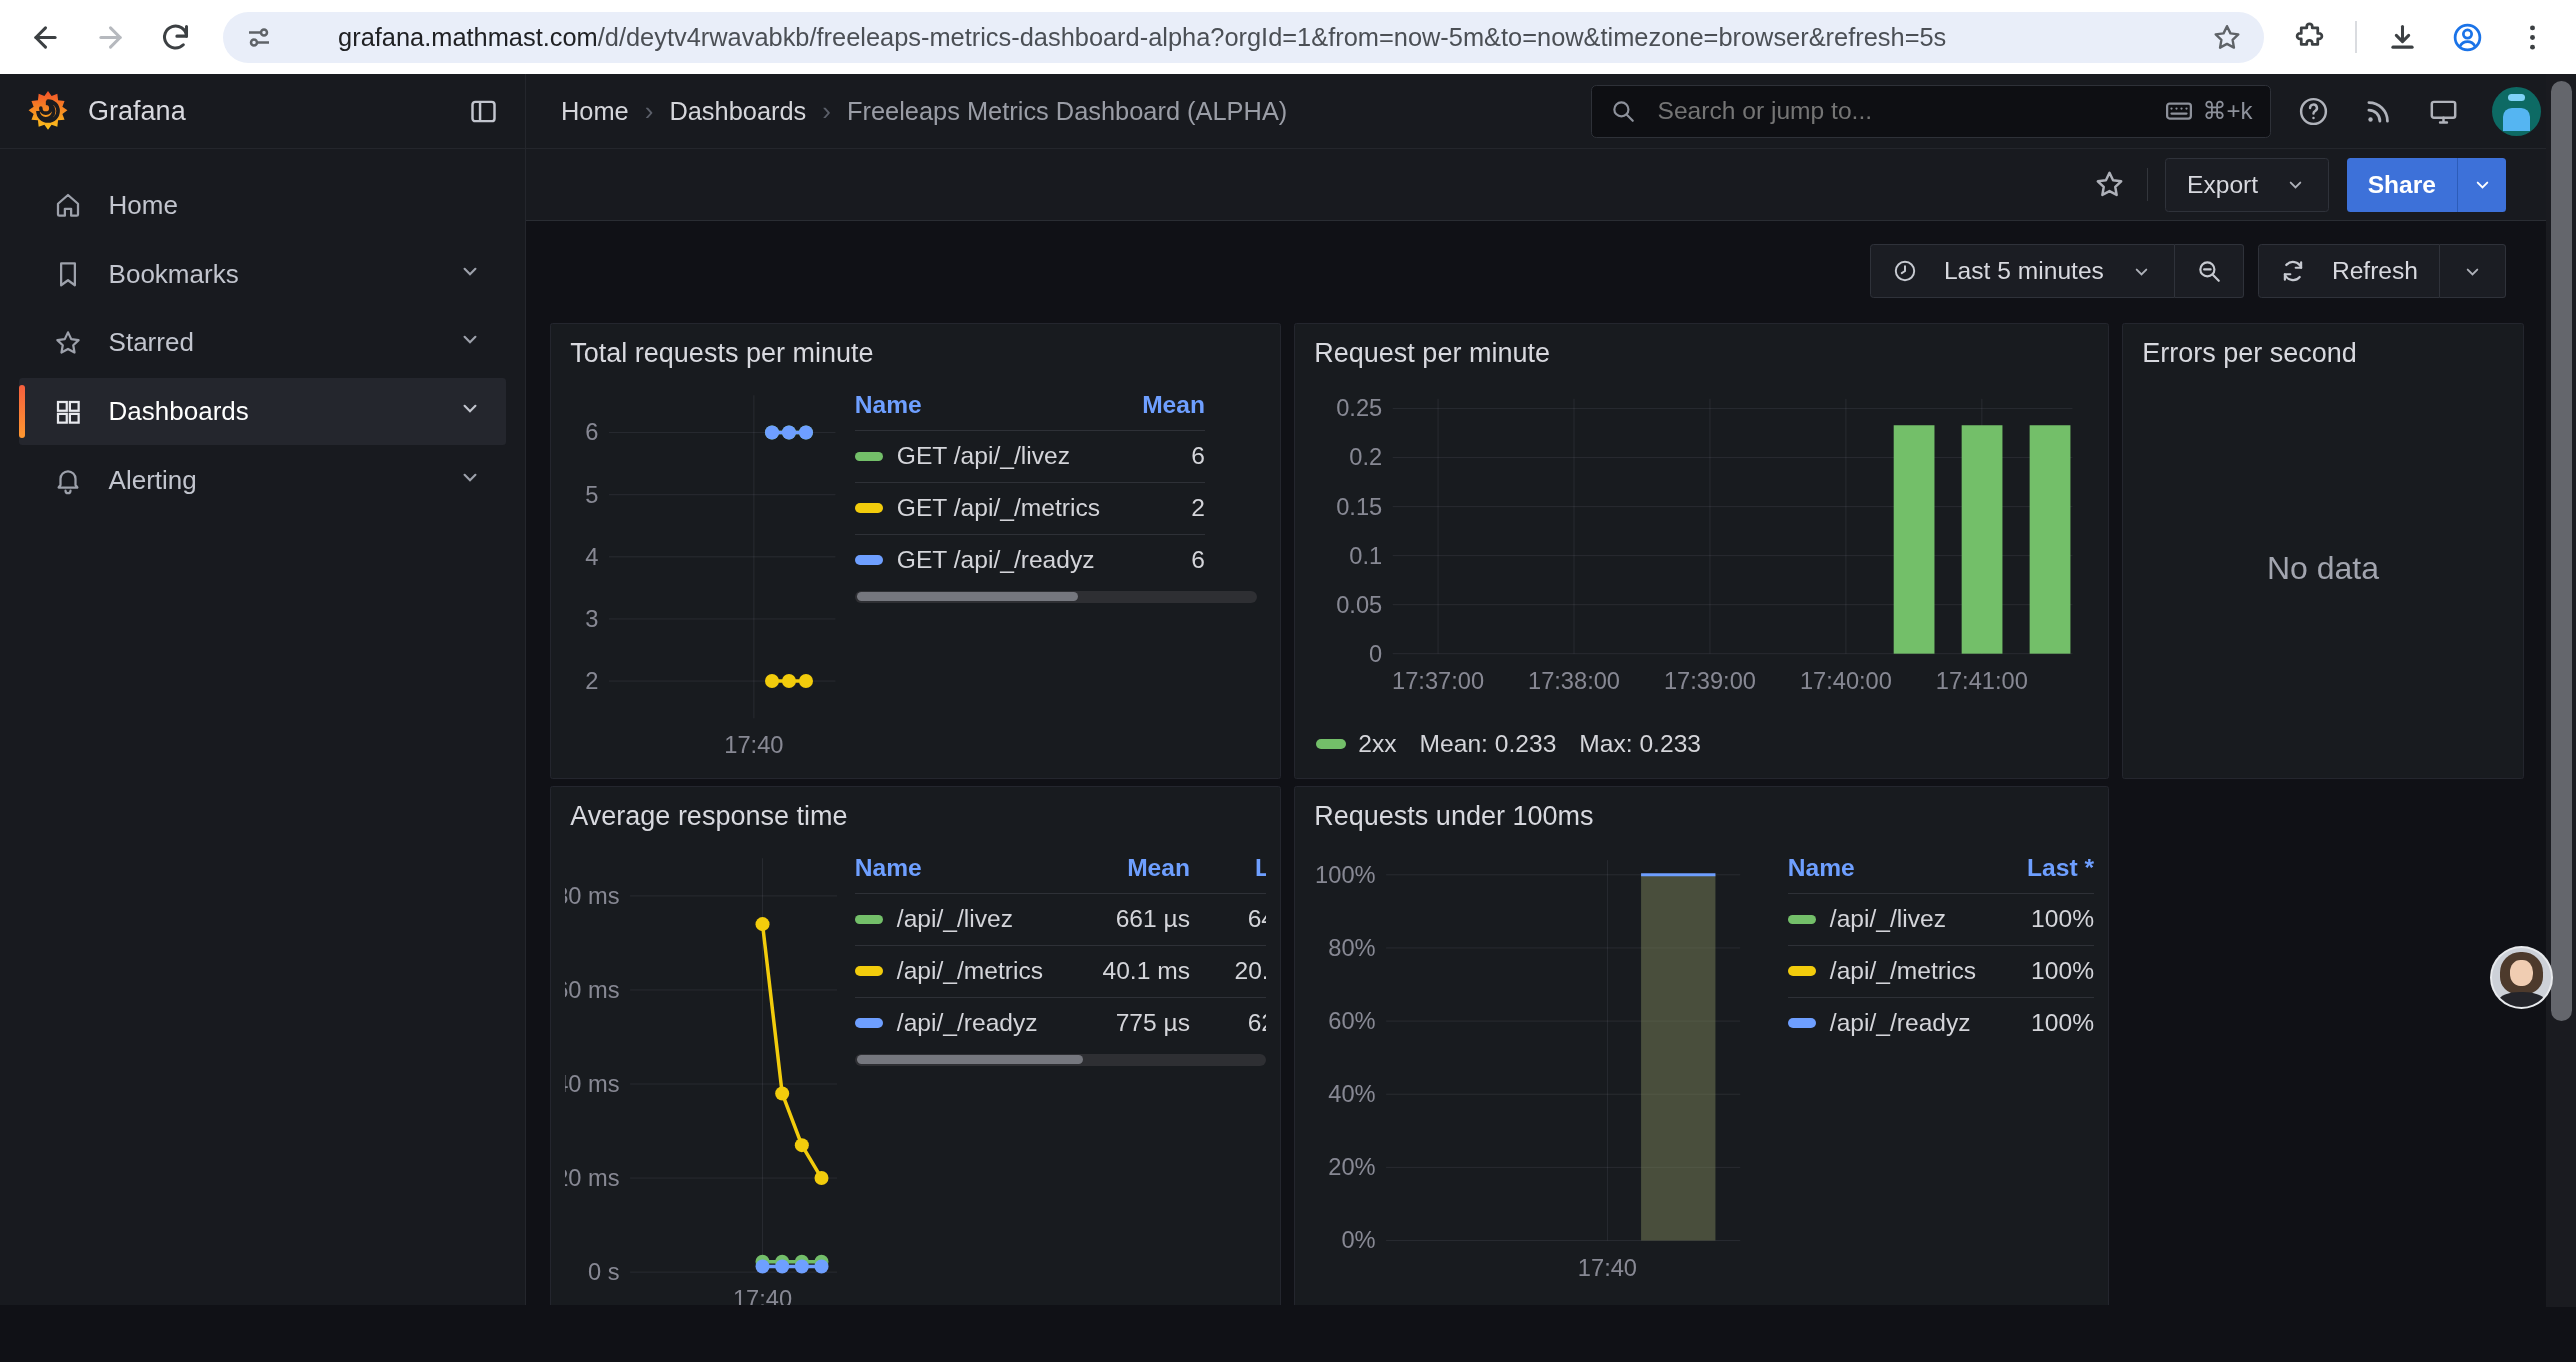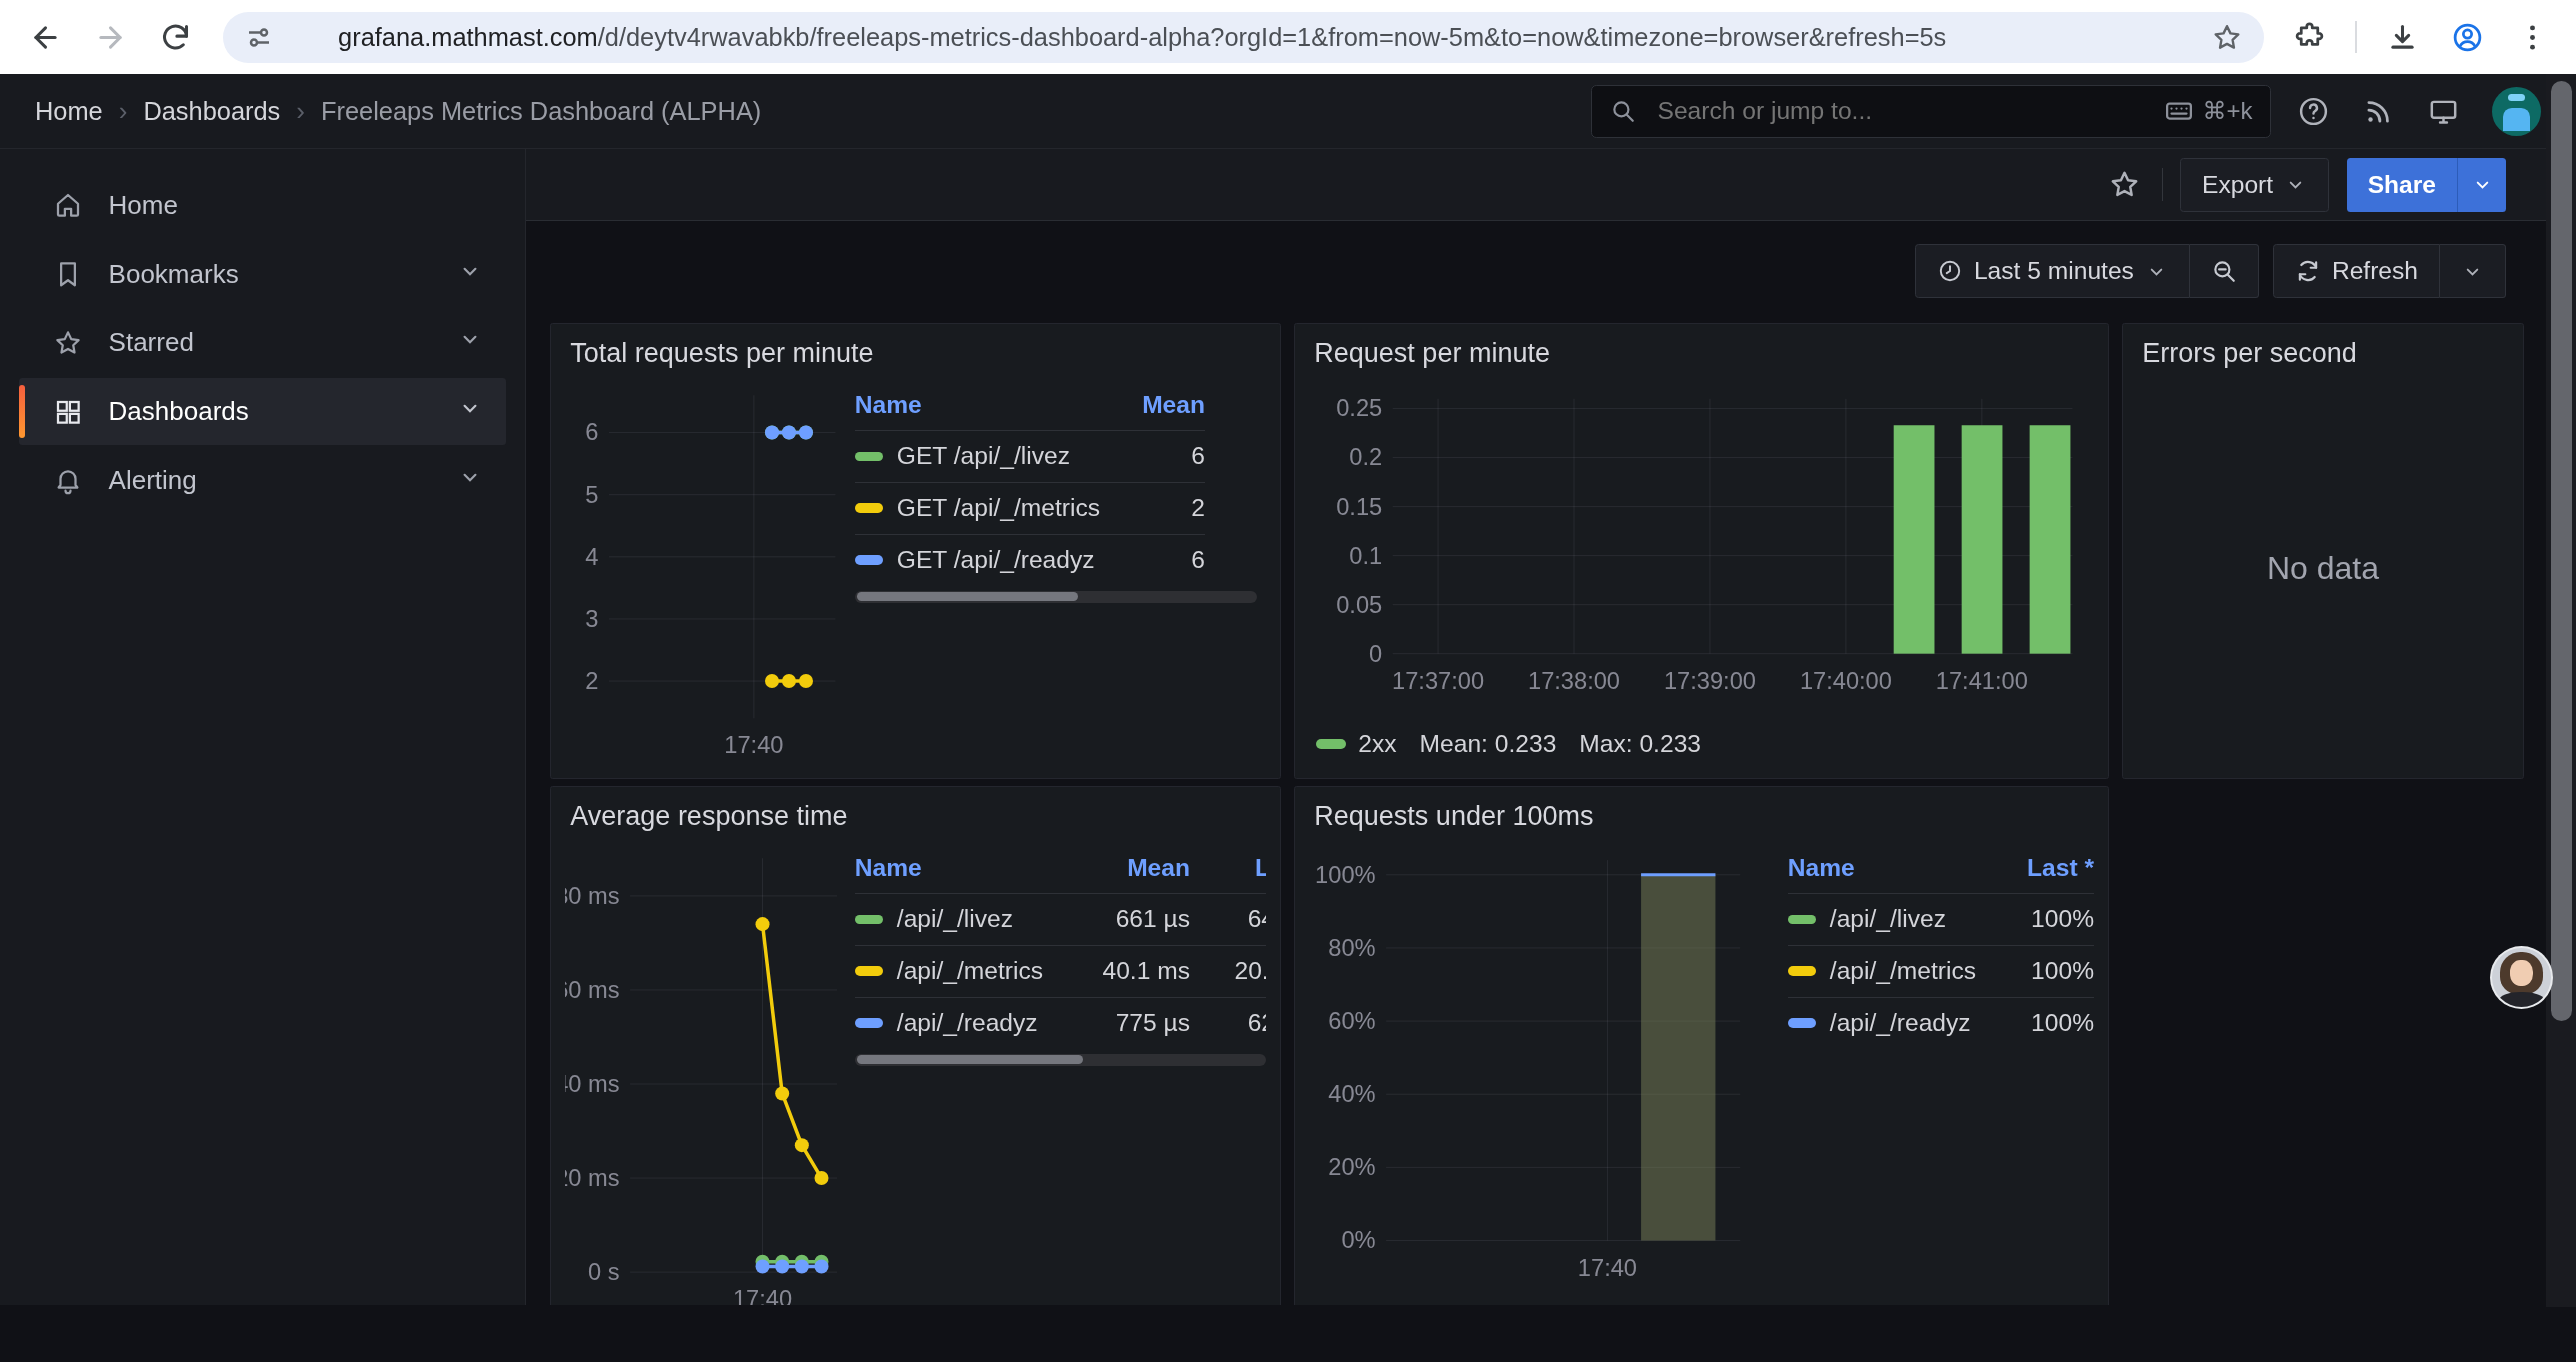--- a/index.html
+++ b/index.html
@@ -48,21 +48,21 @@
   .side-item .chev { margin-left:auto; }
   .side-item.active { background:#24262d; color:#ffffff; }
   .side-item.active::before { content:""; position:absolute; left:0; top:7px; bottom:7px; width:6.1px; border-radius:3.5px;
     background:linear-gradient(180deg,#f55f3e,#ff9830); }
   .sicon { width:32px; height:32px; display:flex; align-items:center; justify-content:center; }
 
   .content-col { flex:1; display:flex; flex-direction:column; background:#101116; min-width:0; }
   .dash-toolbar { height:72px; background:#181a1f; border-bottom:0.9px solid #2a2d33; display:flex; align-items:center;
     justify-content:flex-end; gap:17.5px; padding-right:70px; flex:none; }
   .tb-divider { width:0.9px; height:33px; background:#33363c; }
-  .btn { height:54px; display:inline-flex; align-items:center; gap:11px; padding:0 21px; background:#1b1d23;
+  .btn { height:54px; display:inline-flex; align-items:center; gap:26px; padding:0 21px; background:#1b1d23;
     border:0.9px solid #2f323a; border-radius:3.5px; color:#d8d9df; font-size:24.6px; white-space:nowrap; }
   .btn-share { background:#3d71d9; border:none; border-radius:3.5px 0 0 3.5px; color:#fff; font-weight:600; }
   .btn-share-caret { background:#3d71d9; border:none; border-left:0.9px solid #2d5cb8; border-radius:0 3.5px 3.5px 0;
     height:54px; width:49px; display:inline-flex; align-items:center; justify-content:center; }
   .split { display:inline-flex; }
   .group { display:inline-flex;border-radius:26px; }
   .group .btn:first-child { border-radius:3.5px 0 0 3.5px; }
   .group .btn:last-child { border-radius:0 3.5px 3.5px 0; border-left:none; }
 
   .scrollwrap { flex:1; overflow:hidden; position:relative; }
@@ -180,20 +180,39 @@
             <circle cx="12" cy="19" r="1.8"></circle>
           </svg>
       </span>
     </div>
   </div>
 
 
   <div class="gf-area">
 
     <div class="gf-top">
+      <div class="brand">
+        <svg width="46" height="46" viewBox="0 0 64 64">
+          <defs>
+              <linearGradient id="gflg" x1="0" y1="0" x2="0" y2="1">
+                <stop offset="0" stop-color="#f1512a"></stop>
+                <stop offset="1" stop-color="#fbc41b"></stop>
+              </linearGradient>
+            </defs>
+          <path fill="url(#gflg)" d="M32 4l5 7 8-3 1 9 9 1-3 8 7 5-7 5 3 8-9 1-1 9-8-3-5 7-5-7-8 3-1-9-9-1 3-8-7-5 7-5-3-8 9-1 1-9 8 3z"></path>
+          <path fill="none" stroke="#1b1c1f" stroke-width="5" stroke-linecap="round" d="M32 18a14 14 0 1 1-14 14 11 11 0 1 0 11-11 7 7 0 1 1-7 7"></path>
+        </svg>
+        <span class="brand-name">Grafana</span>
+        <span class="dock-btn">
+          <svg width="33" height="33" viewBox="0 0 24 24" fill="none" stroke="#c2c5ce" stroke-width="1.8">
+              <rect x="4" y="5" width="16" height="14" rx="2"></rect>
+              <path d="M9.5 5v14"></path>
+            </svg>
+        </span>
+      </div>
       <div class="breadcrumbs">
         <span class="crumb">Home</span>
         <span class="crumb-sep">›</span>
         <span class="crumb">Dashboards</span>
         <span class="crumb-sep">›</span>
         <span class="crumb current">Freeleaps Metrics Dashboard (ALPHA)</span>
       </div>
       <div class="gf-search">
         <svg width="26" height="26" viewBox="0 0 24 24" fill="none" stroke="#8d919b" stroke-width="2">
             <circle cx="10.5" cy="10.5" r="6.5"></circle>

